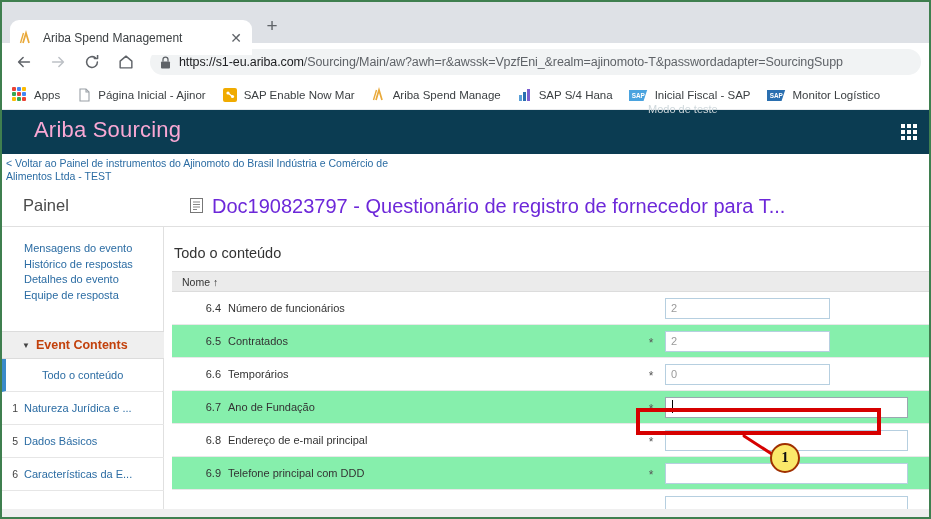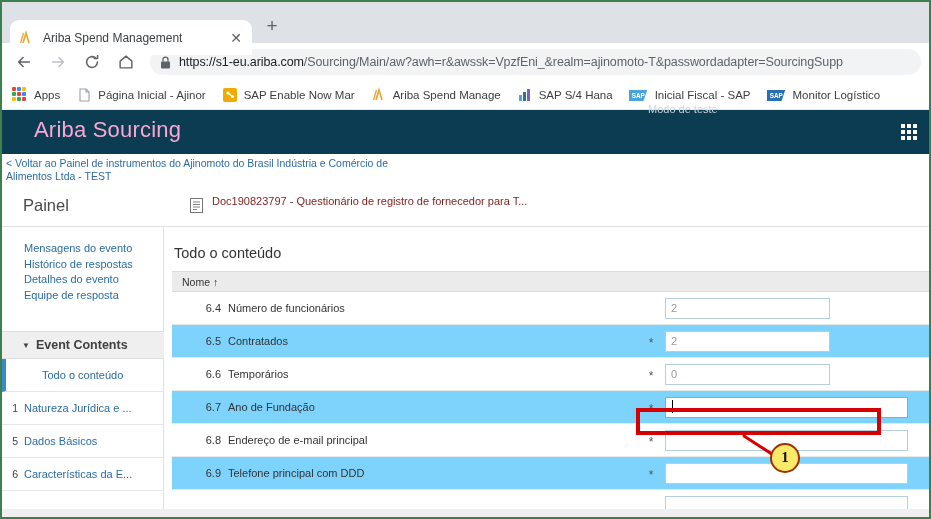--- a/index.html
+++ b/index.html
@@ -215,22 +215,22 @@
     position: absolute;
     left: 188px;
     top: 10px;
     color: #666;
     font-size: 14px;
   }
   .doc-title {
     position: absolute;
     left: 210px;
     top: 7px;
-    font-size: 11px;
-    color: #7f1d1d;
+    font-size: 20px;
+    color: #6d28d9;
     white-space: nowrap;
   }
 
   
   .body-wrap {
     display: flex;
     height: 291px;
   }
   .sidebar {
     width: 162px;
@@ -263,21 +263,21 @@
     align-items: center;
     padding-left: 20px;
   }
   .ec-caret {
     font-size: 8px;
     color: #444;
     margin-right: 6px;
   }
   .ec-title {
     font-size: 12.5px;
-    color: #404040;
+    color: #c2410c;
     font-weight: bold;
   }
   .nav-item {
     position: relative;
     box-sizing: border-box;
     border-bottom: 1px solid #e6e6e6;
     display: flex;
     align-items: flex-start;
     padding: 9px 8px 9px 0;
     min-height: 33px;
@@ -336,21 +336,21 @@
     padding: 1px 0 1px 16px;
   }
   .grid-table td {
     border-bottom: 1px solid #e8e8e8;
     height: 32px;
     font-size: 11px;
     color: #333;
     padding: 0;
     vertical-align: middle;
   }
-  tr.alt td { background: #7dd3fc; }
+  tr.alt td { background: #86efac; }
   .cell-num {
     display: inline-block;
     width: 46px;
     text-align: right;
     padding-right: 7px;
     box-sizing: border-box;
     font-size: 11px;
     color: #333;
   }
   .cell-label { font-size: 11px; color: #333; }

